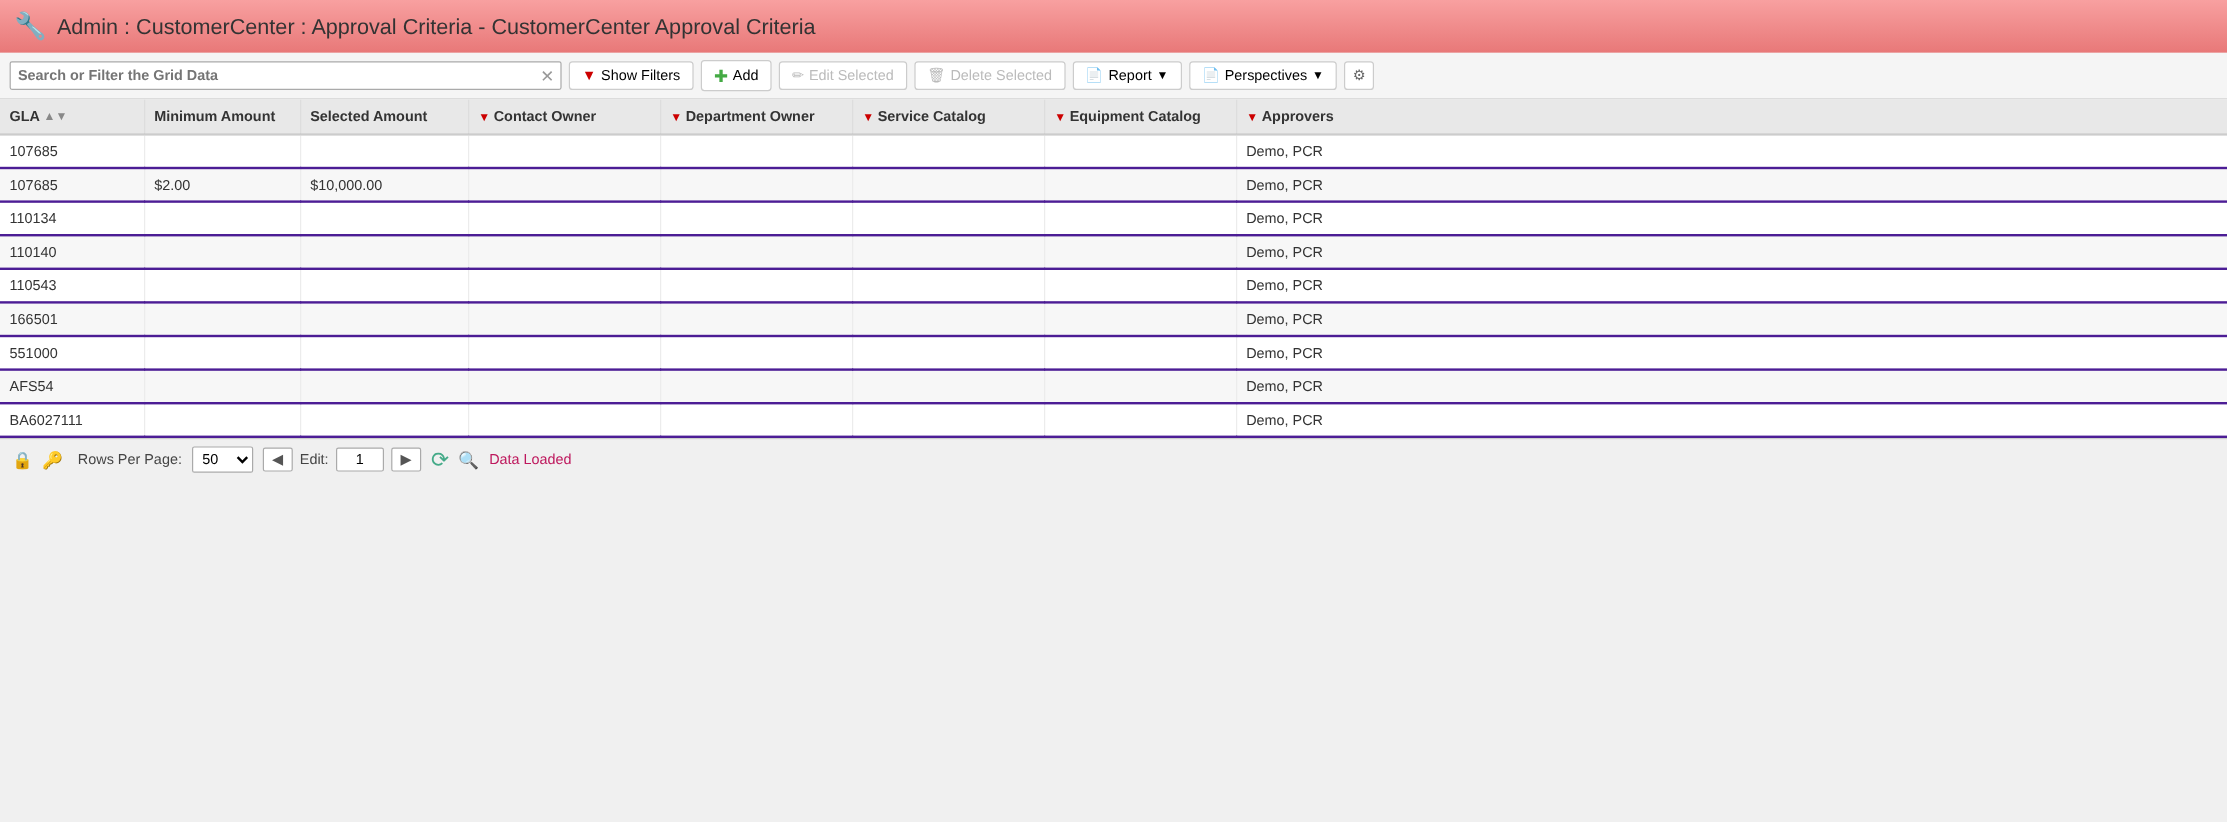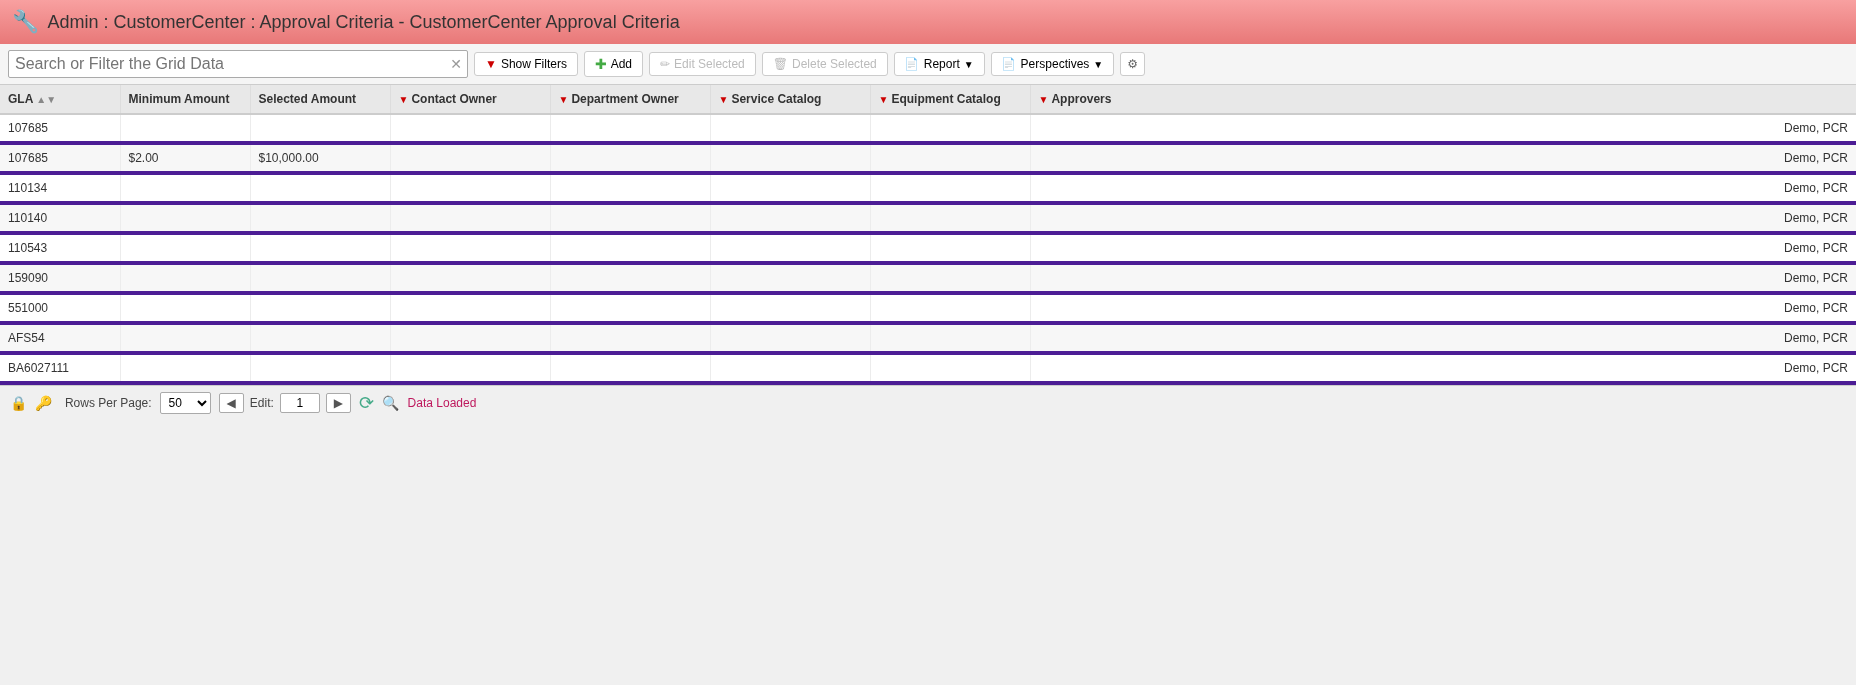--- a/index.html
+++ b/index.html
@@ -34,24 +34,25 @@
       align-items: center;
       border: 1px solid #aaa;
       background: #fff;
       border-radius: 2px;
       flex: 0 0 460px;
     }
     .search-input {
       border: none;
       outline: none;
       padding: 4px 6px;
-      font-size: 16px;
+      font-size: 12px;
       flex: 1;
       background: transparent;
       color: #555;
+      font-weight: bold;
     }
     .search-clear {
       color: #999;
       padding: 0 5px;
       cursor: pointer;
       font-size: 14px;
     }
     .toolbar-btn {
       display: flex;
       align-items: center;
@@ -99,32 +100,32 @@
       user-select: none;
     }
     thead th:last-child { border-right: none; }
     .col-sort {
       display: inline-flex;
       align-items: center;
       gap: 3px;
     }
     .sort-icon { color: #888; font-size: 10px; }
     .filter-icon { color: #c00; font-size: 10px; margin-right: 3px; }
-    tbody tr { border-bottom: 4px solid #4c1d95; }
+    tbody tr { border-bottom: 2px solid #4c1d95; }
     tbody tr:nth-child(even) { background: #f7f7f7; }
     tbody td {
       padding: 6px 8px;
       font-size: 12px;
       color: #333;
       border-right: 1px solid #ececec;
       overflow: hidden;
       text-overflow: ellipsis;
       white-space: nowrap;
     }
-    tbody td:last-child { border-right: none; text-align: right; }
+    tbody td:last-child { border-right: none; }
 
     
     .col-gla { width: 120px; }
     .col-min { width: 130px; }
     .col-max { width: 140px; }
     .col-contact { width: 160px; }
     .col-dept { width: 160px; }
     .col-service { width: 160px; }
     .col-equip { width: 160px; }
     .col-approvers { width: auto; }
@@ -308,21 +309,21 @@
           <td>110543</td>
           <td></td>
           <td></td>
           <td></td>
           <td></td>
           <td></td>
           <td></td>
           <td>Demo, PCR</td>
         </tr>
         <tr>
-          <td>159090</td>
+          <td>166501</td>
           <td></td>
           <td></td>
           <td></td>
           <td></td>
           <td></td>
           <td></td>
           <td>Demo, PCR</td>
         </tr>
         <tr>
           <td>551000</td>

